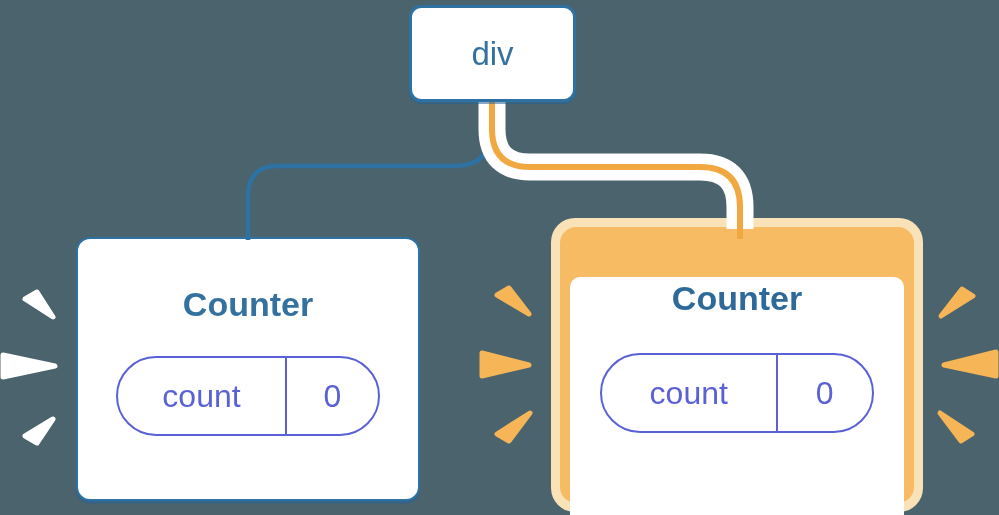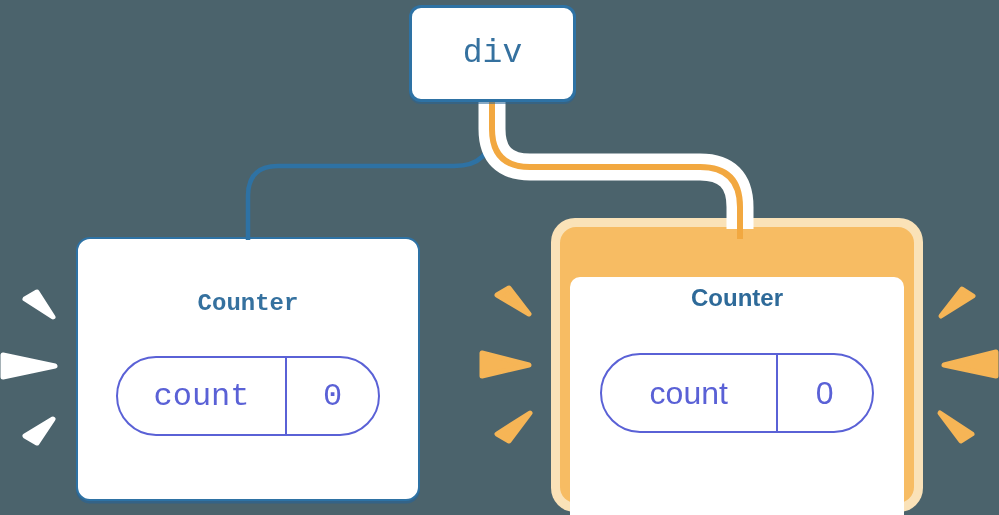--- a/index.html
+++ b/index.html
@@ -22,40 +22,40 @@
     width:999px;height:515px;
     background:var(--bg);
     overflow:hidden;
     font-family:"Liberation Sans", sans-serif;
   }
   .node{
     position:absolute;
     background:var(--node-bg);
     border:3px solid var(--blue);
     border-radius:12px;
-    display:flex;align-items:center;justify-content:center;font-family:Liberation Mono, monospace;
+    display:flex;align-items:center;justify-content:center;
   }
   .node-div{
     left:409px;top:5px;width:167px;height:97px;
     z-index:10;
     box-shadow:0 2px 0 rgba(40,100,150,.55);
   }
   .node-div .node-label{
     font-size:33px;font-weight:500;color:var(--blue-text);
   }
   .counter-left{
     left:76px;top:237px;width:344px;height:264px;
     border-width:2.5px;border-radius:14px;
     z-index:2;
     display:block;
     box-shadow:0 2.5px 0 rgba(40,100,150,.65);
   }
   .counter-title{
     text-align:center;
-    font-size:24px;line-height:42px;
+    font-size:34px;line-height:42px;
     color:var(--blue-text);
     font-weight:600;
   }
   .counter-left .counter-title{margin-top:44px;}
   .counter-left .state-pill{margin:31px auto 0 auto;}
   .halo{
     position:absolute;
     left:551px;top:218px;width:372px;height:294px;
     background:var(--orange-halo);
     border-radius:24px;

